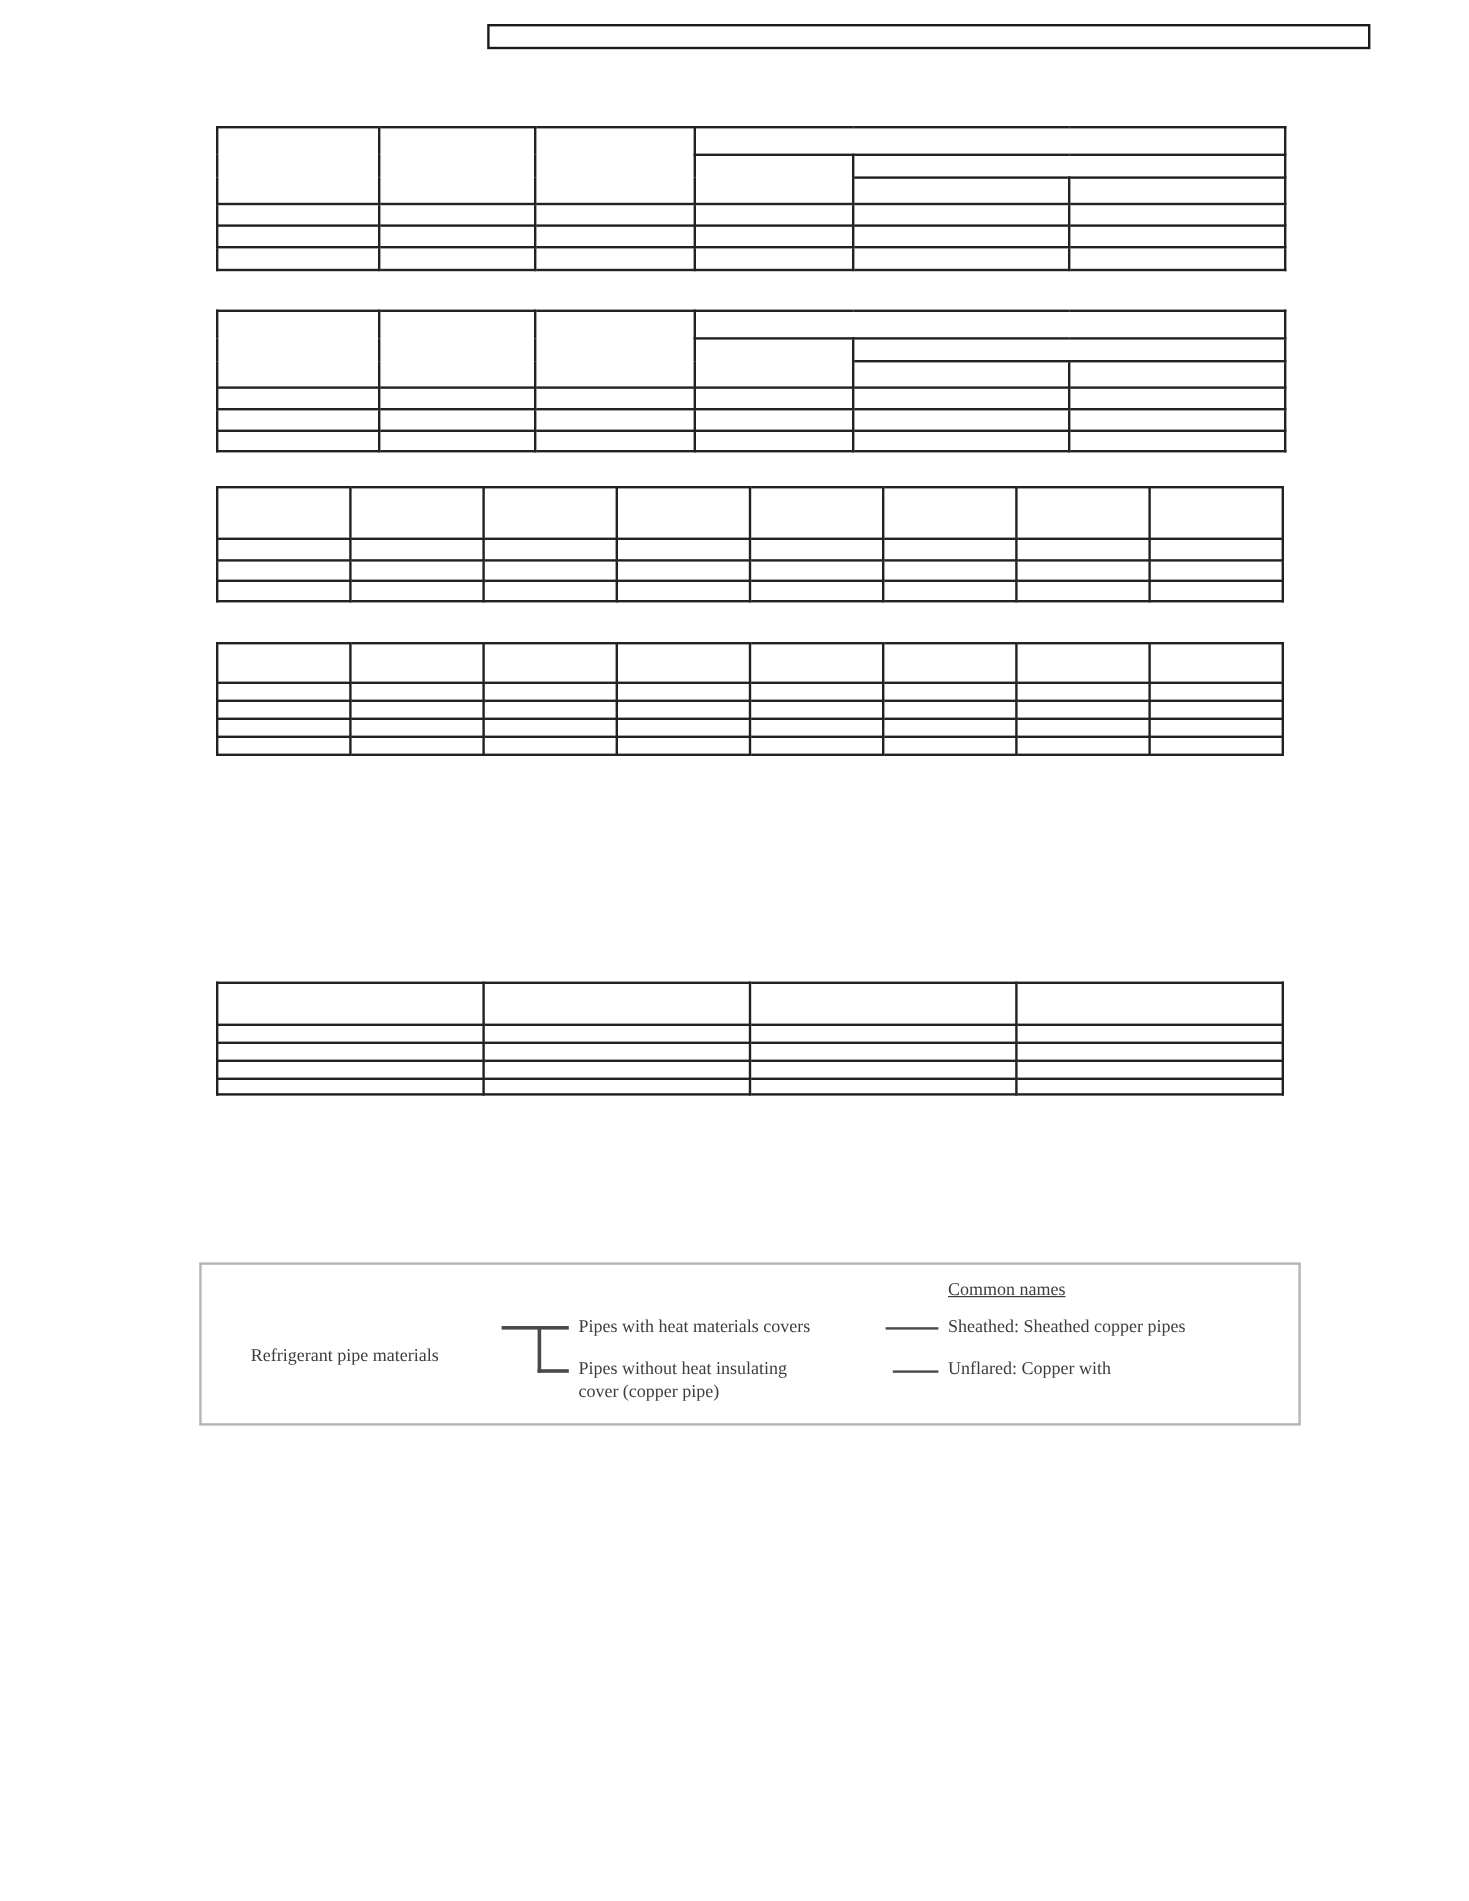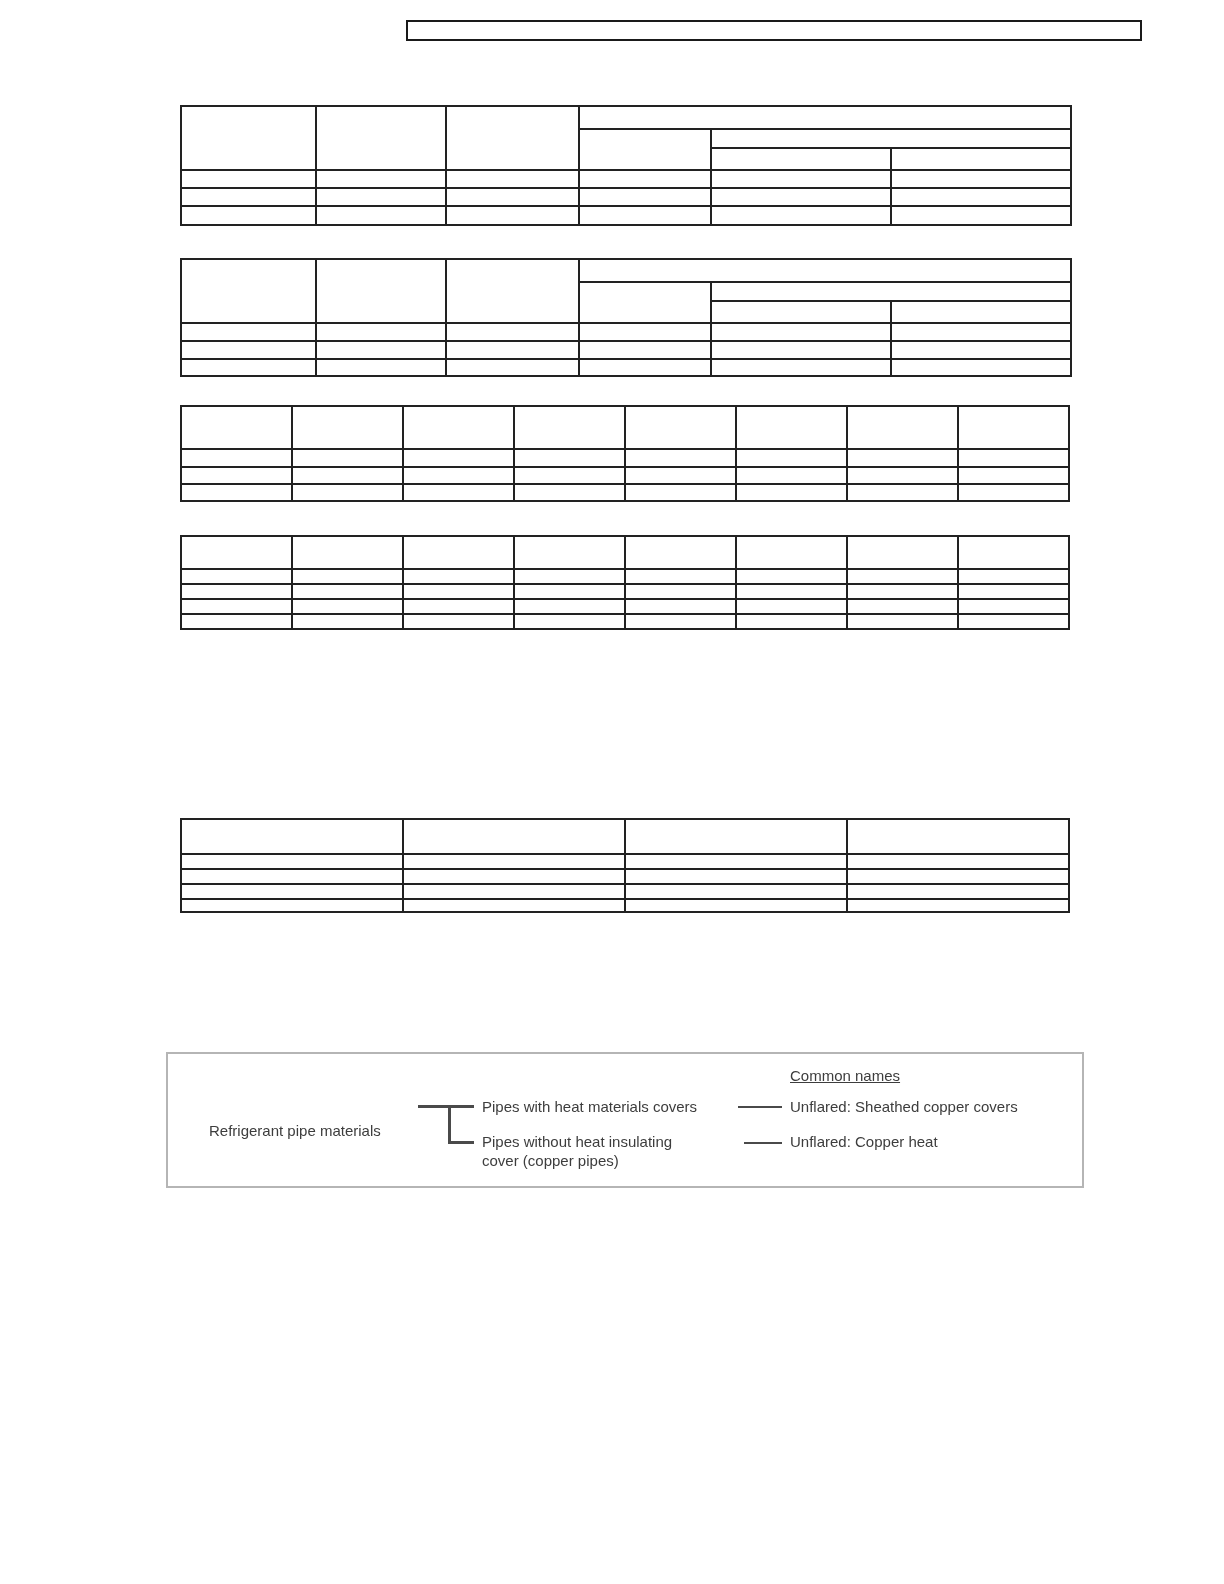--- a/index.html
+++ b/index.html
@@ -1,21 +1,21 @@
 <!DOCTYPE html>
 <html><head>
 <meta charset="utf-8">
 <style>
   * { margin:0; padding:0; box-sizing:border-box; }
   html,body { background:#ffffff; }
   .page {
     position:relative;
     width:1224px; height:1356px;
     background:#ffffff;
-    font-family:Liberation Sans, sans-serif;
+    font-family:Liberation Serif, serif;
     overflow:hidden;
   }
   .abs { position:absolute; }
 
   
   .header-box {
     left:406px; top:20px; width:736px; height:21px;
     border:2px solid #1a1a1a;
     background:#ffffff;
   }
@@ -337,25 +337,25 @@
 
     <div class="line" style="left:250px; top:51px; width:32px; height:3px;"></div>
     <div class="line" style="left:280px; top:51px; width:3px; height:39px;"></div>
     <div class="line" style="left:280px; top:51px; width:26px; height:3px;"></div>
     <div class="line" style="left:280px; top:87px; width:26px; height:3px;"></div>
 
     <span class="txt" style="left:314px; top:43px;">Pipes with heat materials covers</span>
 
     <div class="line" style="left:570px; top:52px; width:44px; height:2px;"></div>
 
-    <span class="txt" style="left:622px; top:43px;">Unflared: Sheathed copper covers</span>
+    <span class="txt" style="left:622px; top:43px;">Sheathed: Sheathed copper pipes</span>
 
     <span class="txt" style="left:314px; top:78px;">Pipes without  heat insulating</span>
-    <span class="txt" style="left:314px; top:97px;">cover (copper pipes)</span>
+    <span class="txt" style="left:314px; top:97px;">cover (copper pipe)</span>
 
     <div class="line" style="left:576px; top:88px; width:38px; height:2px;"></div>
 
-    <span class="txt" style="left:622px; top:78px;">Unflared: Copper heat</span>
+    <span class="txt" style="left:622px; top:78px;">Unflared: Copper with</span>
   </div>
 
   <a class="abs footer-link" href="#"></a>
 
 </div>
 
 </body></html>

